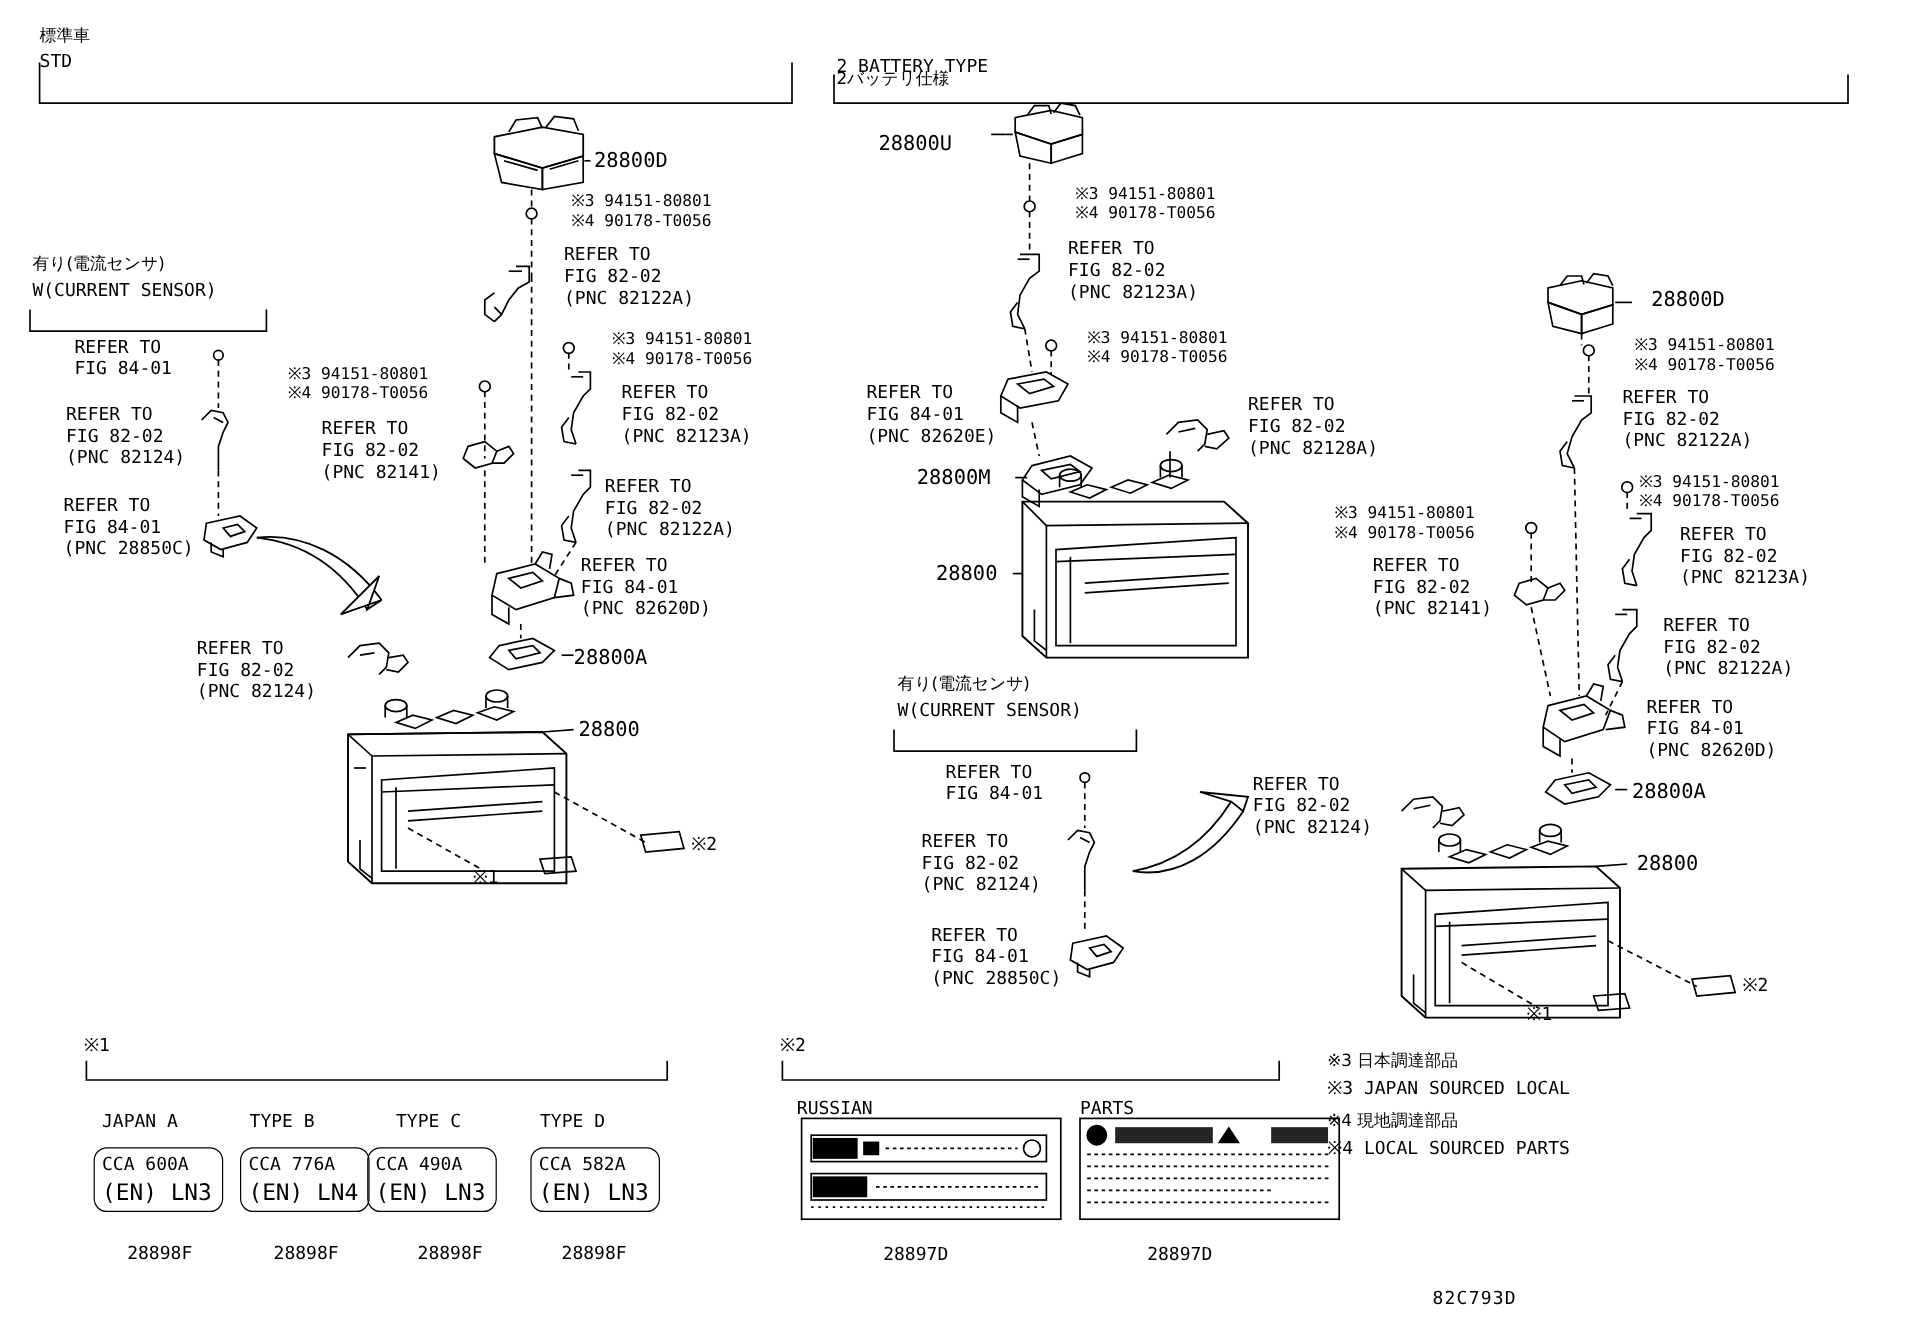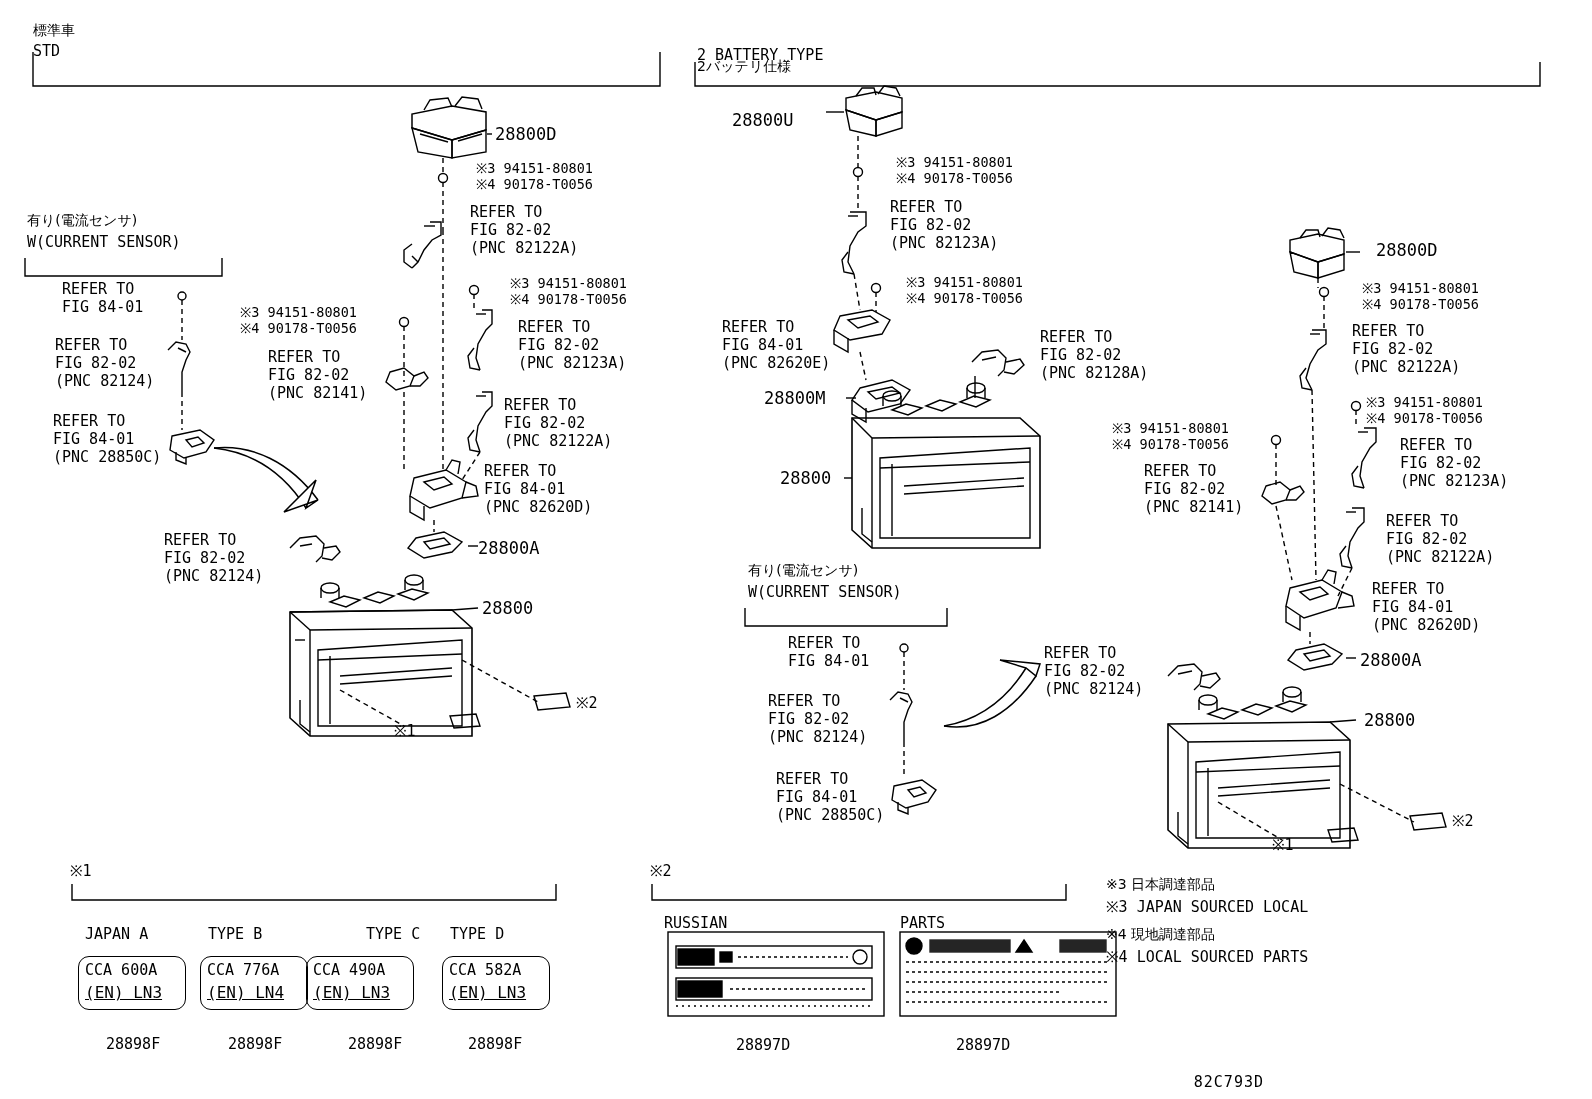--- a/index.html
+++ b/index.html
@@ -15,21 +15,21 @@
   .lbl{position:absolute;white-space:pre;font-size:15px;line-height:18px;letter-spacing:0px;}
   .lbl.small{font-size:13.5px;line-height:16px;}
   .lbl.jp{font-family:"DejaVu Sans", sans-serif;font-size:14px;line-height:17px;}
   .lbl.big{font-size:17px;line-height:20px;}
   svg.ov{position:absolute;left:0;top:0;width:1592px;height:1099px;pointer-events:none;}
   .typebox{
     position:absolute;border:1.6px solid #000;border-radius:11px;
     width:106px;height:52px;
   }
   .typebox .l1{position:absolute;left:6px;top:4px;font-size:15px;white-space:nowrap;}
-  .typebox .l2{position:absolute;left:6px;top:26px;font-size:16px;white-space:nowrap;text-decoration:underline;}
+  .typebox .l2{position:absolute;left:6px;top:26px;font-size:19px;white-space:nowrap;}
   .foot{position:absolute;right:12px;bottom:8px;font-size:15px;letter-spacing:1px;}
 </style>
 </head>
 <body>
 
 <div class="stage">
 
   <svg class="ov" viewBox="0 0 1592 1099">
     <g fill="none" stroke="#000" stroke-width="1.4">
 
@@ -423,21 +423,21 @@
   </div>
   <div class="lbl" style="left:106px;top:1035px;">28898F</div>
 
   <div class="lbl" style="left:208px;top:925px;">TYPE B</div>
   <div class="typebox" style="left:200px;top:956px;">
     <div class="l1">CCA 776A</div>
     <div class="l2">(EN) LN4</div>
   </div>
   <div class="lbl" style="left:228px;top:1035px;">28898F</div>
 
-  <div class="lbl" style="left:330px;top:925px;margin-left:36px;">TYPE C</div>
+  <div class="lbl" style="left:330px;top:925px;">TYPE C</div>
   <div class="typebox" style="left:306px;top:956px;">
     <div class="l1">CCA 490A</div>
     <div class="l2">(EN) LN3</div>
   </div>
   <div class="lbl" style="left:348px;top:1035px;">28898F</div>
 
   <div class="lbl" style="left:450px;top:925px;">TYPE D</div>
   <div class="typebox" style="left:442px;top:956px;">
     <div class="l1">CCA 582A</div>
     <div class="l2">(EN) LN3</div>

